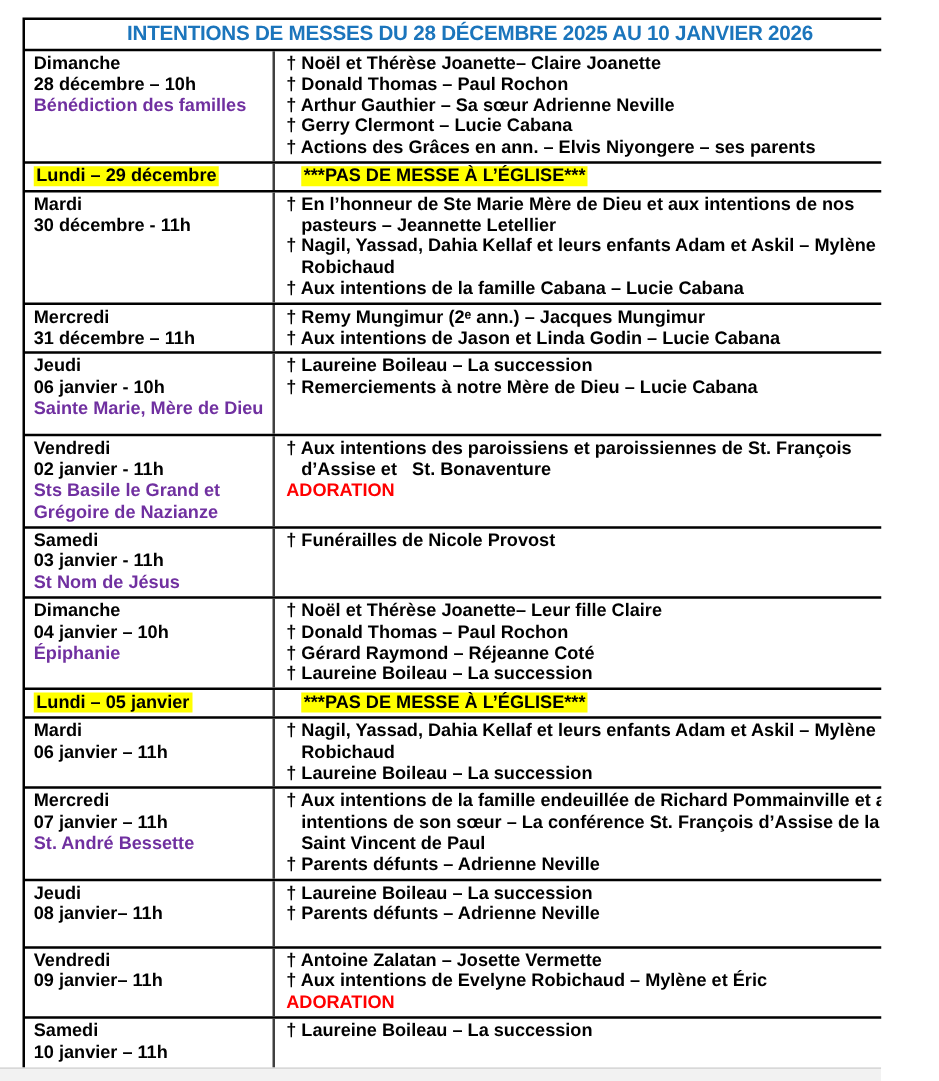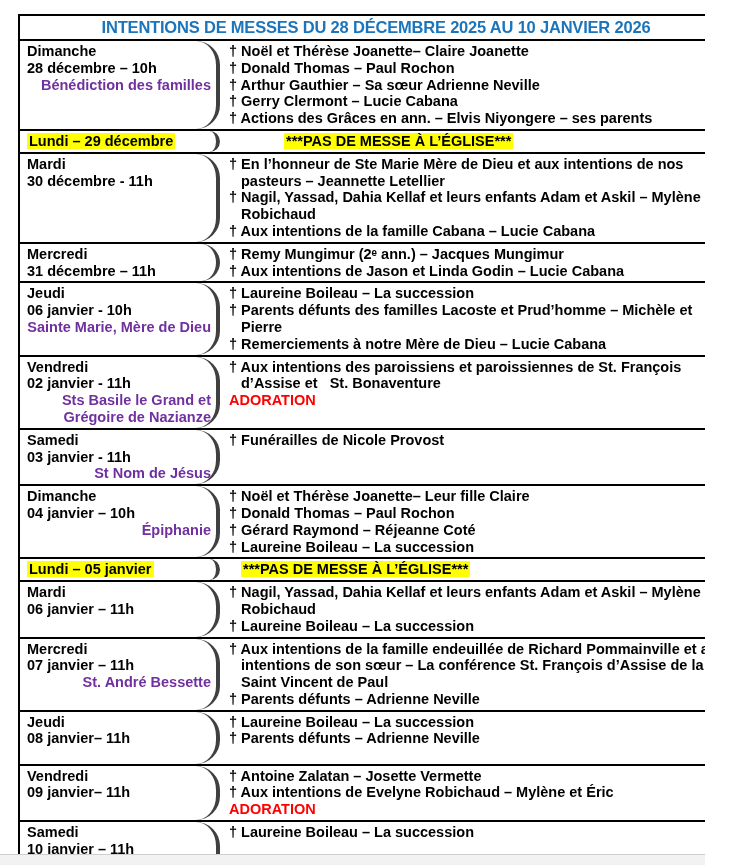--- a/index.html
+++ b/index.html
@@ -18,27 +18,26 @@
     text-align:center;
     color:var(--title-blue,#1b75bc);
     font-size:16.5px;line-height:23px;height:23px;
     letter-spacing:-0.2px;
     overflow:hidden;white-space:nowrap;
   }
   .row{display:flex;border-bottom:2px solid #000;}
   .row:last-child{border-bottom:none;}
   .cell{box-sizing:border-box;font-size:14.5px;line-height:16.8px;color:#000;}
   .cell.left{
-    flex:0 0 200px;width:200px;border-right:4px solid #404040;
+    flex:0 0 200px;width:200px;border-right:2px solid #404040;
     padding:2px 5px 2px 7px;
-    border-radius:24px;
   }
   .cell.right{flex:1 1 auto;padding:2px 6px 2px 9px;min-width:0;}
   .dline{white-space:pre-wrap;}
-  .dline.purple{color:var(--feast-purple,#7030a0);text-align:right;}
+  .dline.purple{color:var(--feast-purple,#7030a0);}
   .hl{background:var(--highlight-yellow,#ffff00);padding:0 2px;}
   .item{white-space:pre-wrap;padding-left:12px;text-indent:-12px;}
   .item.adoration{color:var(--adoration-red,#ff0000);text-align:left;padding-left:0;text-indent:0;}
   .item.no-mass{padding-left:12px;text-indent:0;}
   .bottom-strip{
     position:absolute;left:0;right:0;bottom:0;height:10px;
     background:#f2f2f2;border-top:1px solid #cfcfcf;
   }
 </style>
 </head>
@@ -55,21 +54,21 @@
             <div class="dline purple">Bénédiction des familles</div>
           </div>
           <div class="cell right">
             <div class="item intention">† Noël et Thérèse Joanette– Claire Joanette</div>
             <div class="item intention">† Donald Thomas – Paul Rochon</div>
             <div class="item intention">† Arthur Gauthier – Sa sœur Adrienne Neville</div>
             <div class="item intention">† Gerry Clermont – Lucie Cabana</div>
             <div class="item intention">† Actions des Grâces en ann. – Elvis Niyongere – ses parents</div>
           </div>
         </div>
-        <div class="row" style="min-height: 20px; gap: 43px;">
+        <div class="row" style="min-height: 20px;">
           <div class="cell left">
             <div class="dline"><span class="hl">Lundi – 29 décembre</span></div>
           </div>
           <div class="cell right">
             <div class="item no-mass"><span class="hl">***PAS DE MESSE À L’ÉGLISE***</span></div>
           </div>
         </div>
         <div class="row" style="min-height: 84px;">
           <div class="cell left">
             <div class="dline">Mardi</div>
@@ -92,21 +91,20 @@
           </div>
         </div>
         <div class="row" style="min-height: 64px;">
           <div class="cell left">
             <div class="dline">Jeudi</div>
             <div class="dline">06 janvier - 10h</div>
             <div class="dline purple">Sainte Marie, Mère de Dieu</div>
           </div>
           <div class="cell right">
             <div class="item intention">† Laureine Boileau – La succession</div>
-            <div class="item intention">† Parents défunts des familles Lacoste et Prud’homme – Michèle et Pierre</div>
             <div class="item intention">† Remerciements à notre Mère de Dieu – Lucie Cabana</div>
           </div>
         </div>
         <div class="row" style="min-height: 70px;">
           <div class="cell left">
             <div class="dline">Vendredi</div>
             <div class="dline">02 janvier - 11h</div>
             <div class="dline purple">Sts Basile le Grand et Grégoire de Nazianze</div>
           </div>
           <div class="cell right">

